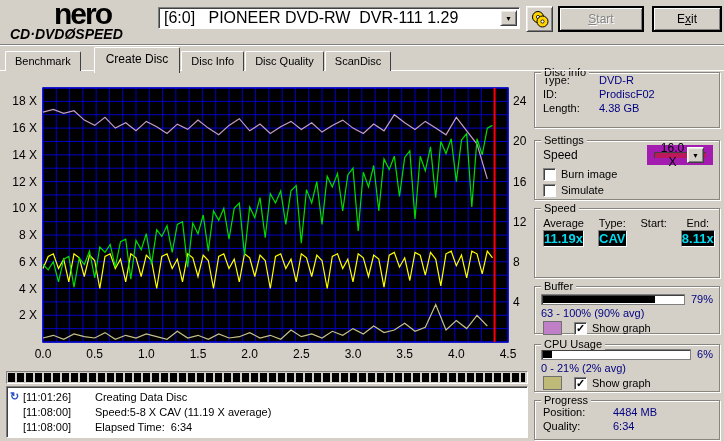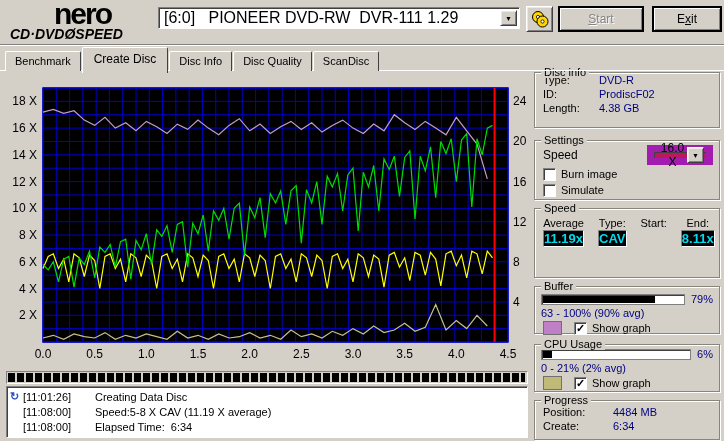--- a/index.html
+++ b/index.html
@@ -31,21 +31,21 @@
   #exit-btn { left:652px; width:70px; color:#000; }
   .u { text-decoration:underline; }
   #header-sep { position:absolute; left:0; top:44px; width:724px; height:2px;
                 border-top:1px solid #808080; border-bottom:1px solid #fff; }
 
   
   #tabs { position:absolute; left:5px; top:47px; height:24px; display:flex; align-items:flex-end; z-index:3; }
   .tab { position:relative; padding:3px 9px 4px 9px; margin-right:1px; background:#d4d0c8;
          border-top:1px solid #fff; border-left:1px solid #fff; border-right:1px solid #404040;
          border-top-left-radius:2px; border-top-right-radius:2px; font-size:11px; }
-  .tab.active { padding:4px 11px 7px 11px; font-size:12px; margin-bottom:-2px; z-index:4; }
+  .tab.active { padding:4px 11px 7px 11px; font-size:12px; margin-bottom:-2px; z-index:4;margin-left:12px; }
   #tabpage-edge { position:absolute; left:0; top:70px; width:724px; height:1px; background:#fff; z-index:2; }
 
   
   #chart-svg { position:absolute; left:6px; top:78px; }
 
   
   #overall-bar { position:absolute; left:6px; top:371px; width:522px; height:13px; background:#d4d0c8;
                  border-top:1px solid #808080; border-left:1px solid #808080; border-right:1px solid #fff; border-bottom:1px solid #fff; }
   #overall-fill { height:9px; margin:1px; background:repeating-linear-gradient(90deg,#000 0 7px,#d4d0c8 7px 9px); }
 
@@ -332,18 +332,18 @@
     </div>
   </div>
 
   <div id="p-progress" class="groupbox">
     <div class="legend">Progress</div>
     <div class="kv-row" style="margin-top:4px;">
         <span class="k" style="width:70px;">Position:</span>
         <span class="navy">4484 MB</span>
       </div>
     <div class="kv-row">
-        <span class="k" style="width:70px;">Create:</span>
+        <span class="k" style="width:70px;">Quality:</span>
         <span class="navy">6:34</span>
       </div>
   </div>
 
 </div>
 
 </body></html>

